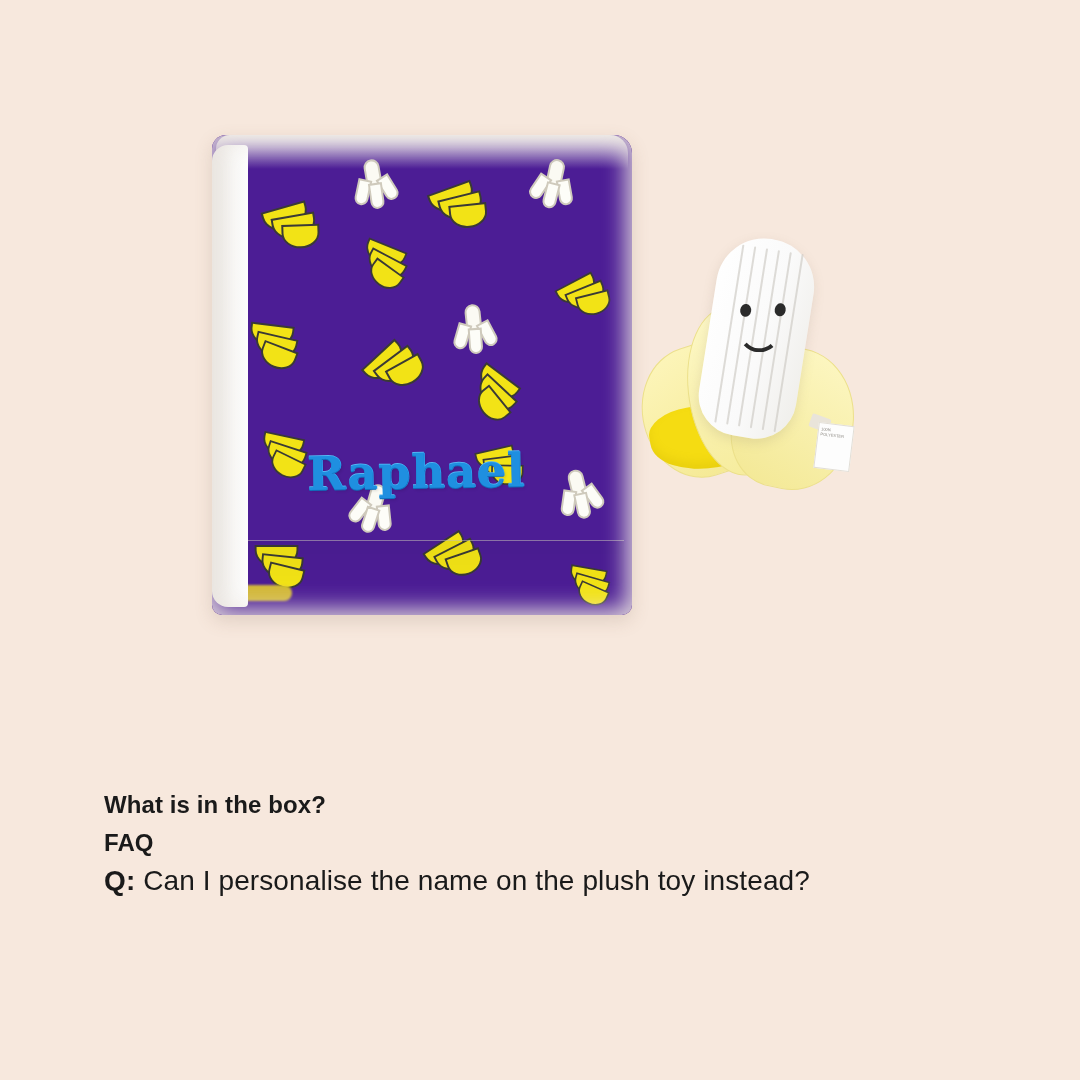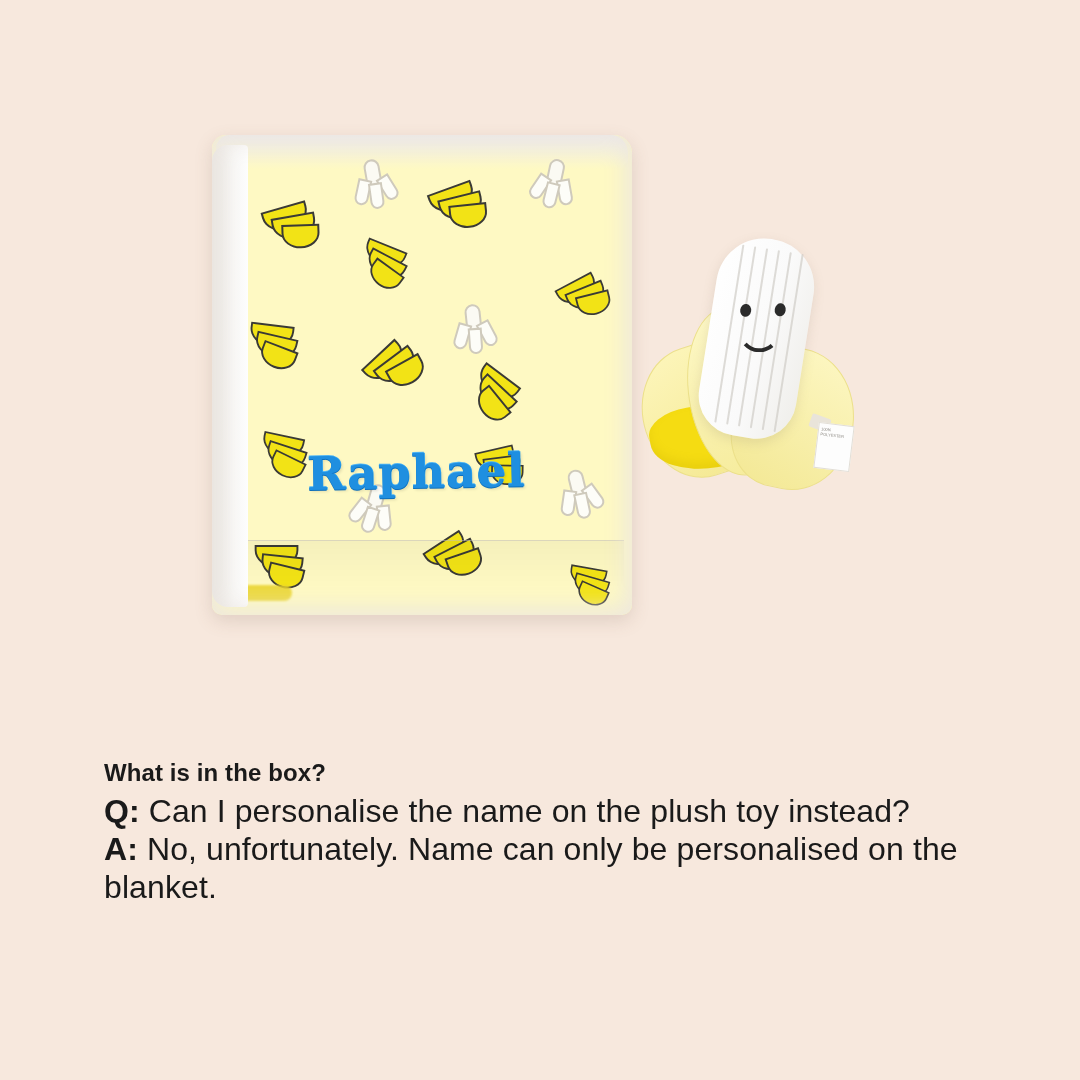--- a/index.html
+++ b/index.html
@@ -28,21 +28,21 @@
   .blanket {
     position: absolute;
     left: 212px;
     top: 135px;
     width: 420px;
     height: 480px;
   }
   .blanket-body {
     position: absolute;
     inset: 0;
-    background: #fef9c3;
+    background: #4c1d95;
     border-radius: 14px 18px 10px 10px;
     box-shadow: 0 6px 18px rgba(120,95,80,0.18);
     overflow: hidden;
   }
   
   .blanket-body::after {
     content: "";
     position: absolute;
     inset: 0;
     border-radius: 14px 18px 10px 10px;
@@ -274,41 +274,41 @@
     height: 14px;
     background: #e9e4da;
     transform: rotate(20deg);
     border-radius: 2px;
   }
 
   
   #info {
     position: absolute;
     left: 104px;
-    top: 754px;
+    top: 786px;
     width: 880px;
     color: #1a1a1a;
   }
   .info-heading {
     font-weight: 700;
     font-size: 24px;
     line-height: 38px;
     letter-spacing: .1px;
   }
   .info-line {
     font-size: 24px;
     line-height: 38px;
     letter-spacing: .1px;
     white-space: pre;
   }
   .info-line b, .info-qa b {
     font-weight: 700;
   }
   .info-qa {
-    font-size: 32px;
+    font-size: 28px;
     line-height: 38px;
     letter-spacing: .1px;
   }
 </style>
 </head>
 <body>
 
 <div id="product-scene">
 
   <div class="blanket">
@@ -433,15 +433,15 @@
       <div class="face-mouth" style="left:30px; top:86px; transform:rotate(-6deg);"></div>
     </div>
 
     <div class="toy-tag-top"></div>
     <div class="toy-tag">100% POLYESTER</div>
   </div>
 </div>
 
 <div id="info">
   <div class="info-heading">What is in the box?</div>
+  <div class="info-heading">FAQ</div>
   <div class="info-qa"><b>Q:</b><span> Can I personalise the name on the plush toy instead?</span></div>
-  <div class="info-qa"><b>A:</b><span> No, unfortunately. Name can only be personalised on the blanket.</span></div>
 </div>
 
 </body></html>

